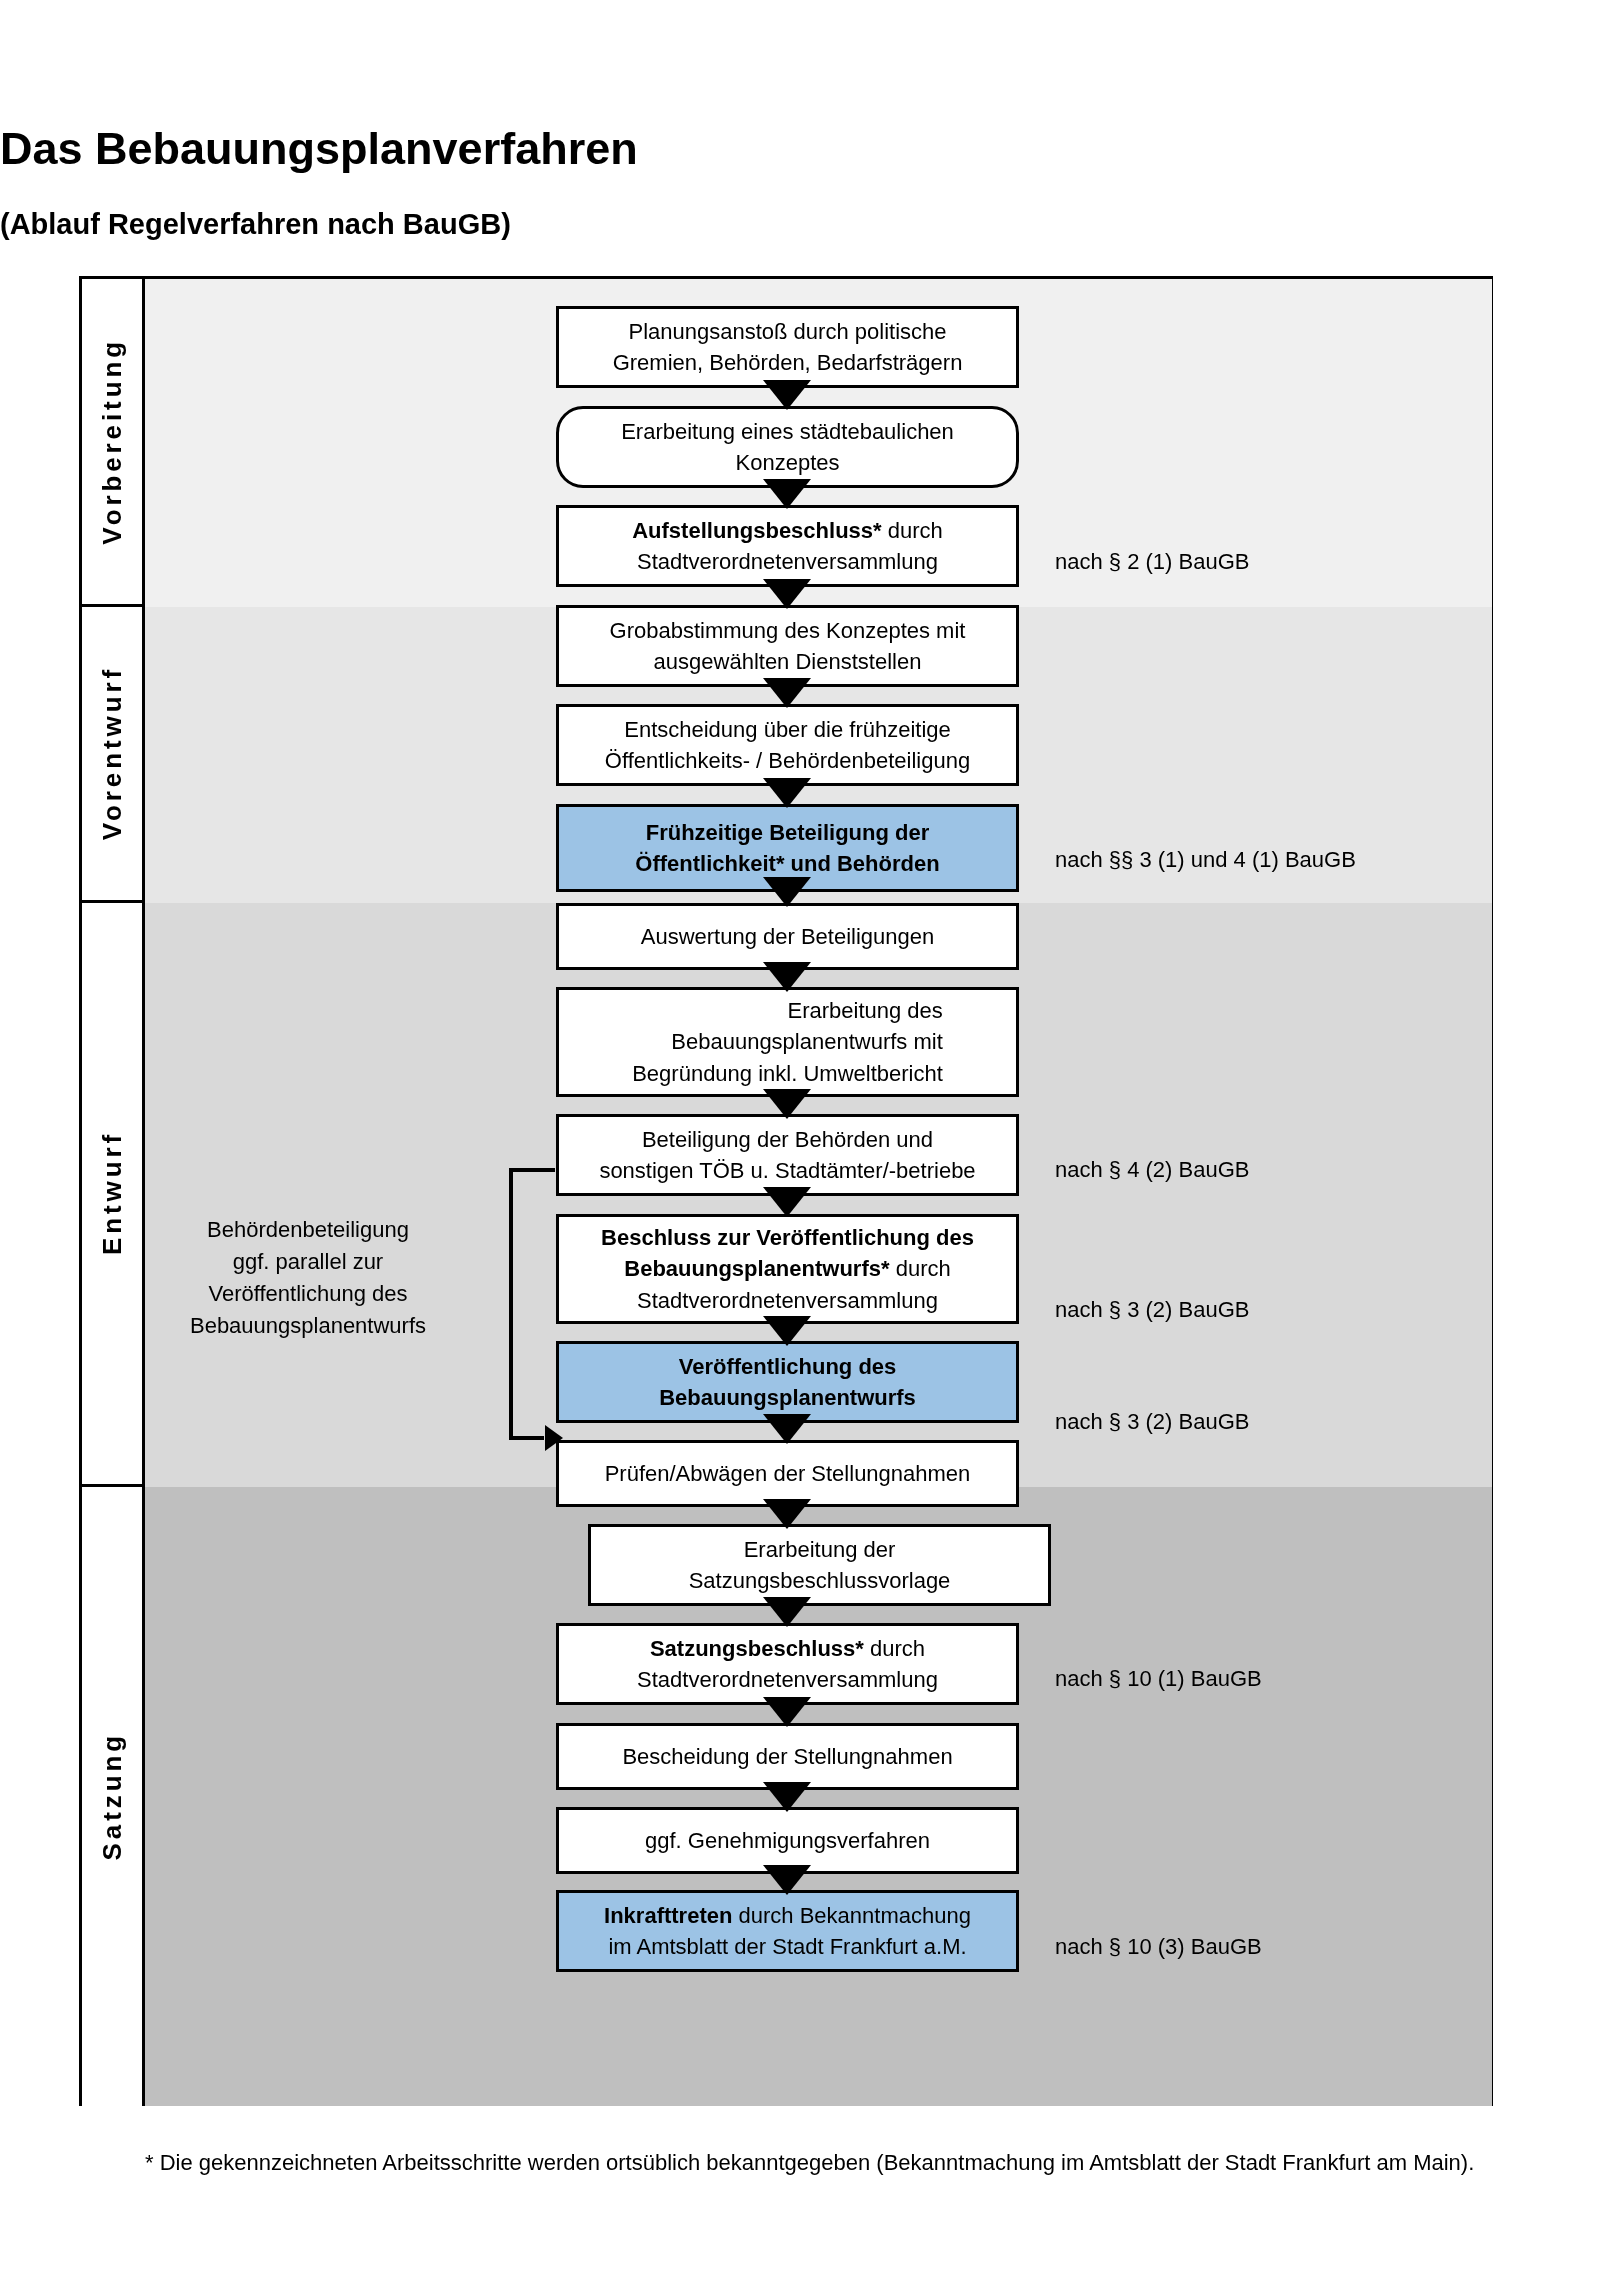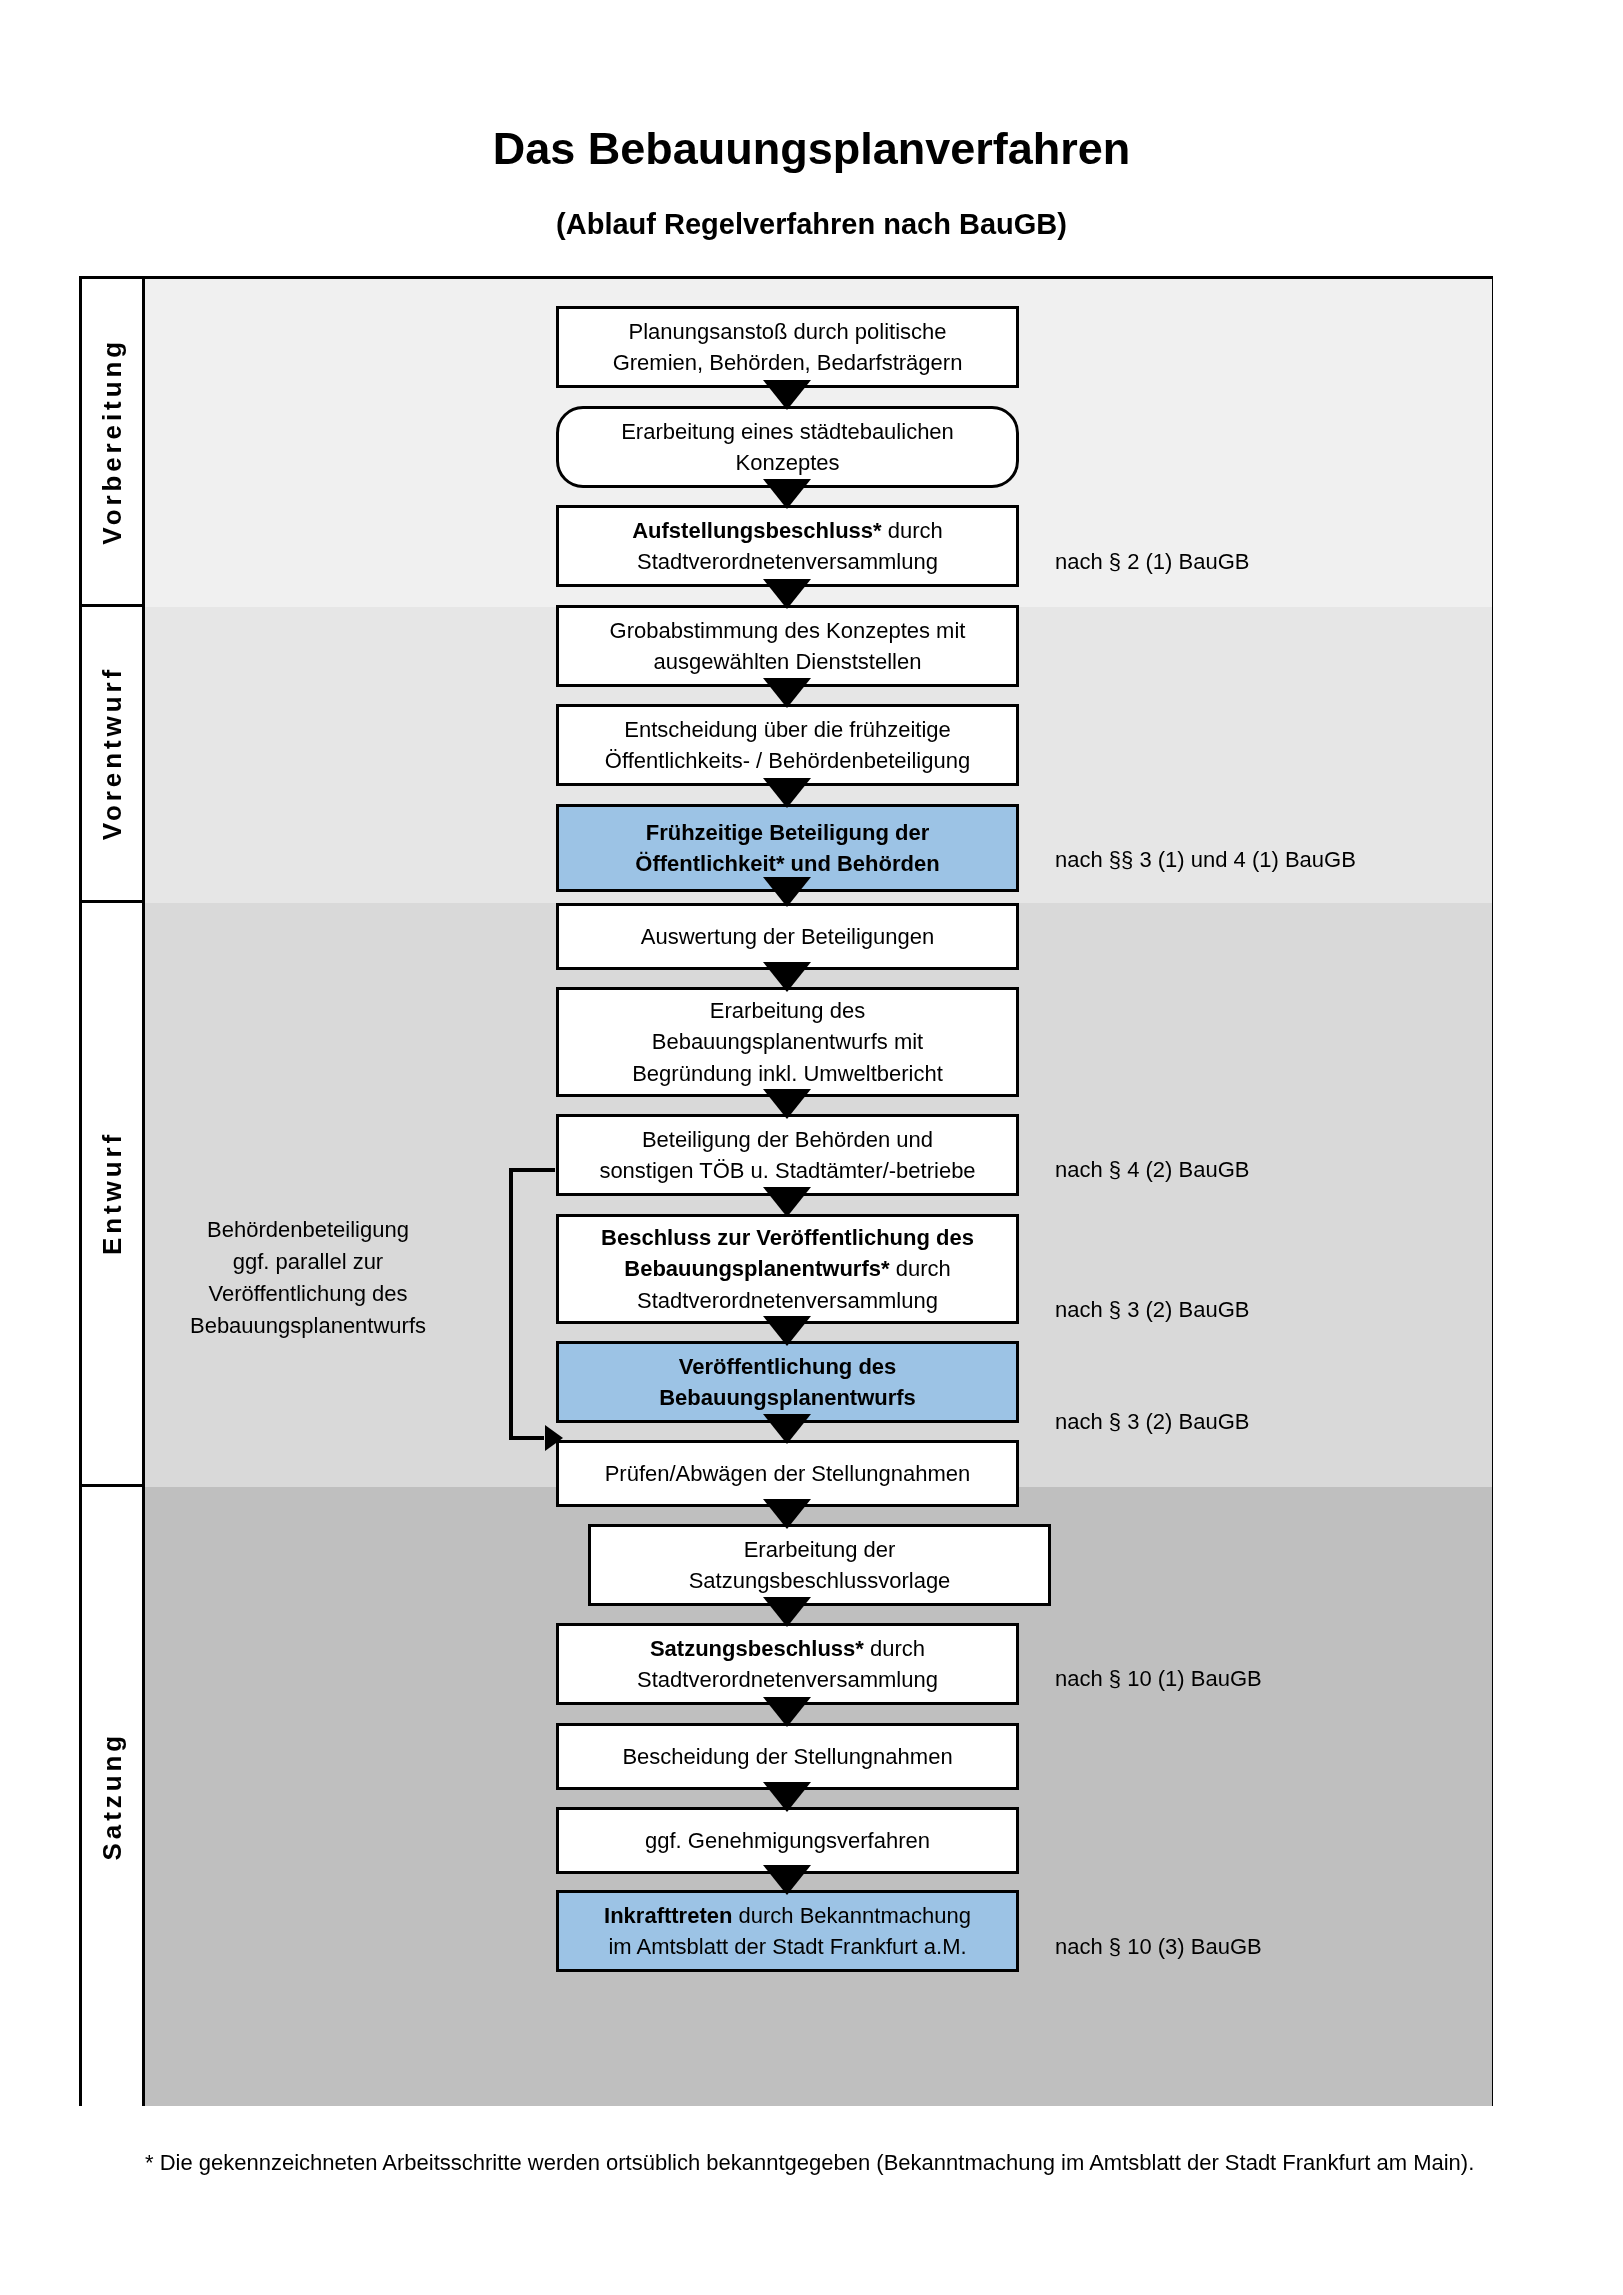--- a/index.html
+++ b/index.html
@@ -15,21 +15,20 @@
     position: relative;
     overflow: hidden;
   }
 
   
   #title-block {
     position: absolute;
     top: 124px;
     left: 0;
     width: 1623px;
-    text-align: center;
   }
   #main-title {
     font-size: 45px;
     font-weight: bold;
     letter-spacing: 0px;
     line-height: 1.1;
   }
   #sub-title {
     font-size: 29px;
     font-weight: bold;
@@ -246,21 +245,21 @@
     <b>Frühzeitige Beteiligung der</b><br><b>Öffentlichkeit* und Behörden</b>
   </span>
 </div>
 <div class="arrow" style="left:763px;top:877px;"></div>
 
 <div class="pbox" style="left:556px;top:903px;width:463px;height:67px;">
   <span><span>Auswertung der Beteiligungen</span></span>
 </div>
 <div class="arrow" style="left:763px;top:962px;"></div>
 
-<div class="pbox" style="left:556px;top:987px;width:463px;height:110px;">
+<div class="pbox" style="left:556px;top:987px;width:463px;height:110px;text-align:right;">
   <span>
     <span>Erarbeitung des</span><br><span>Bebauungsplanentwurfs mit</span><br><span>Begründung inkl. Umweltbericht</span>
   </span>
 </div>
 <div class="arrow" style="left:763px;top:1089px;"></div>
 
 <div class="pbox" style="left:556px;top:1114px;width:463px;height:82px;">
   <span>
     <span>Beteiligung der Behörden und</span><br><span>sonstigen TÖB u. Stadtämter/-betriebe</span>
   </span>

